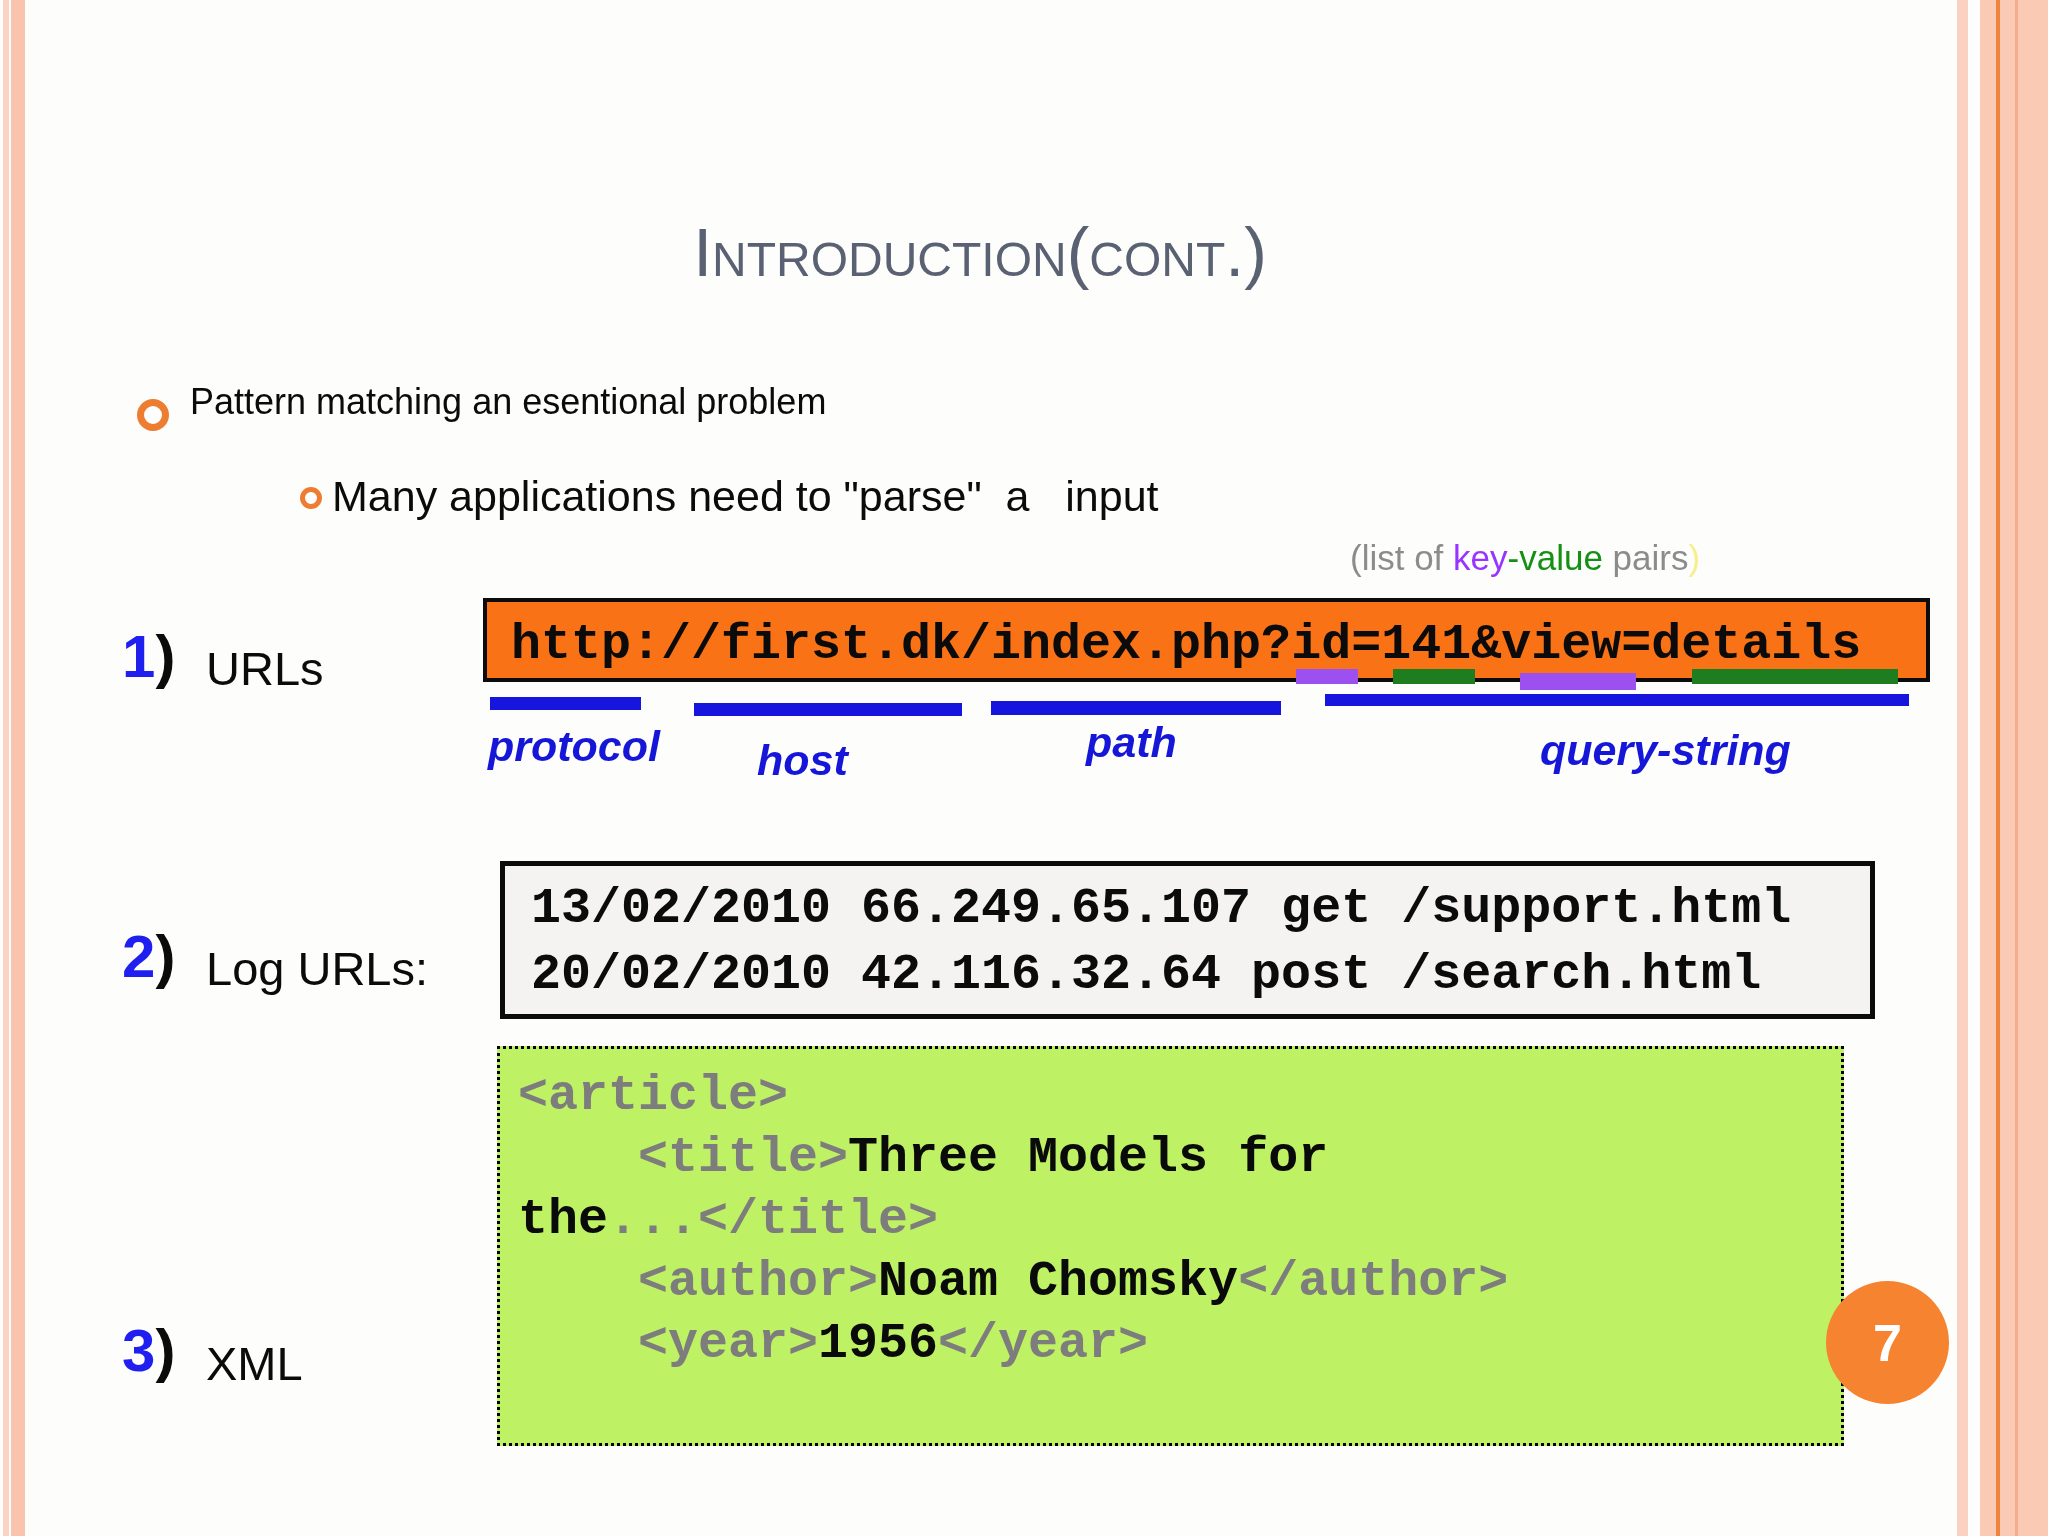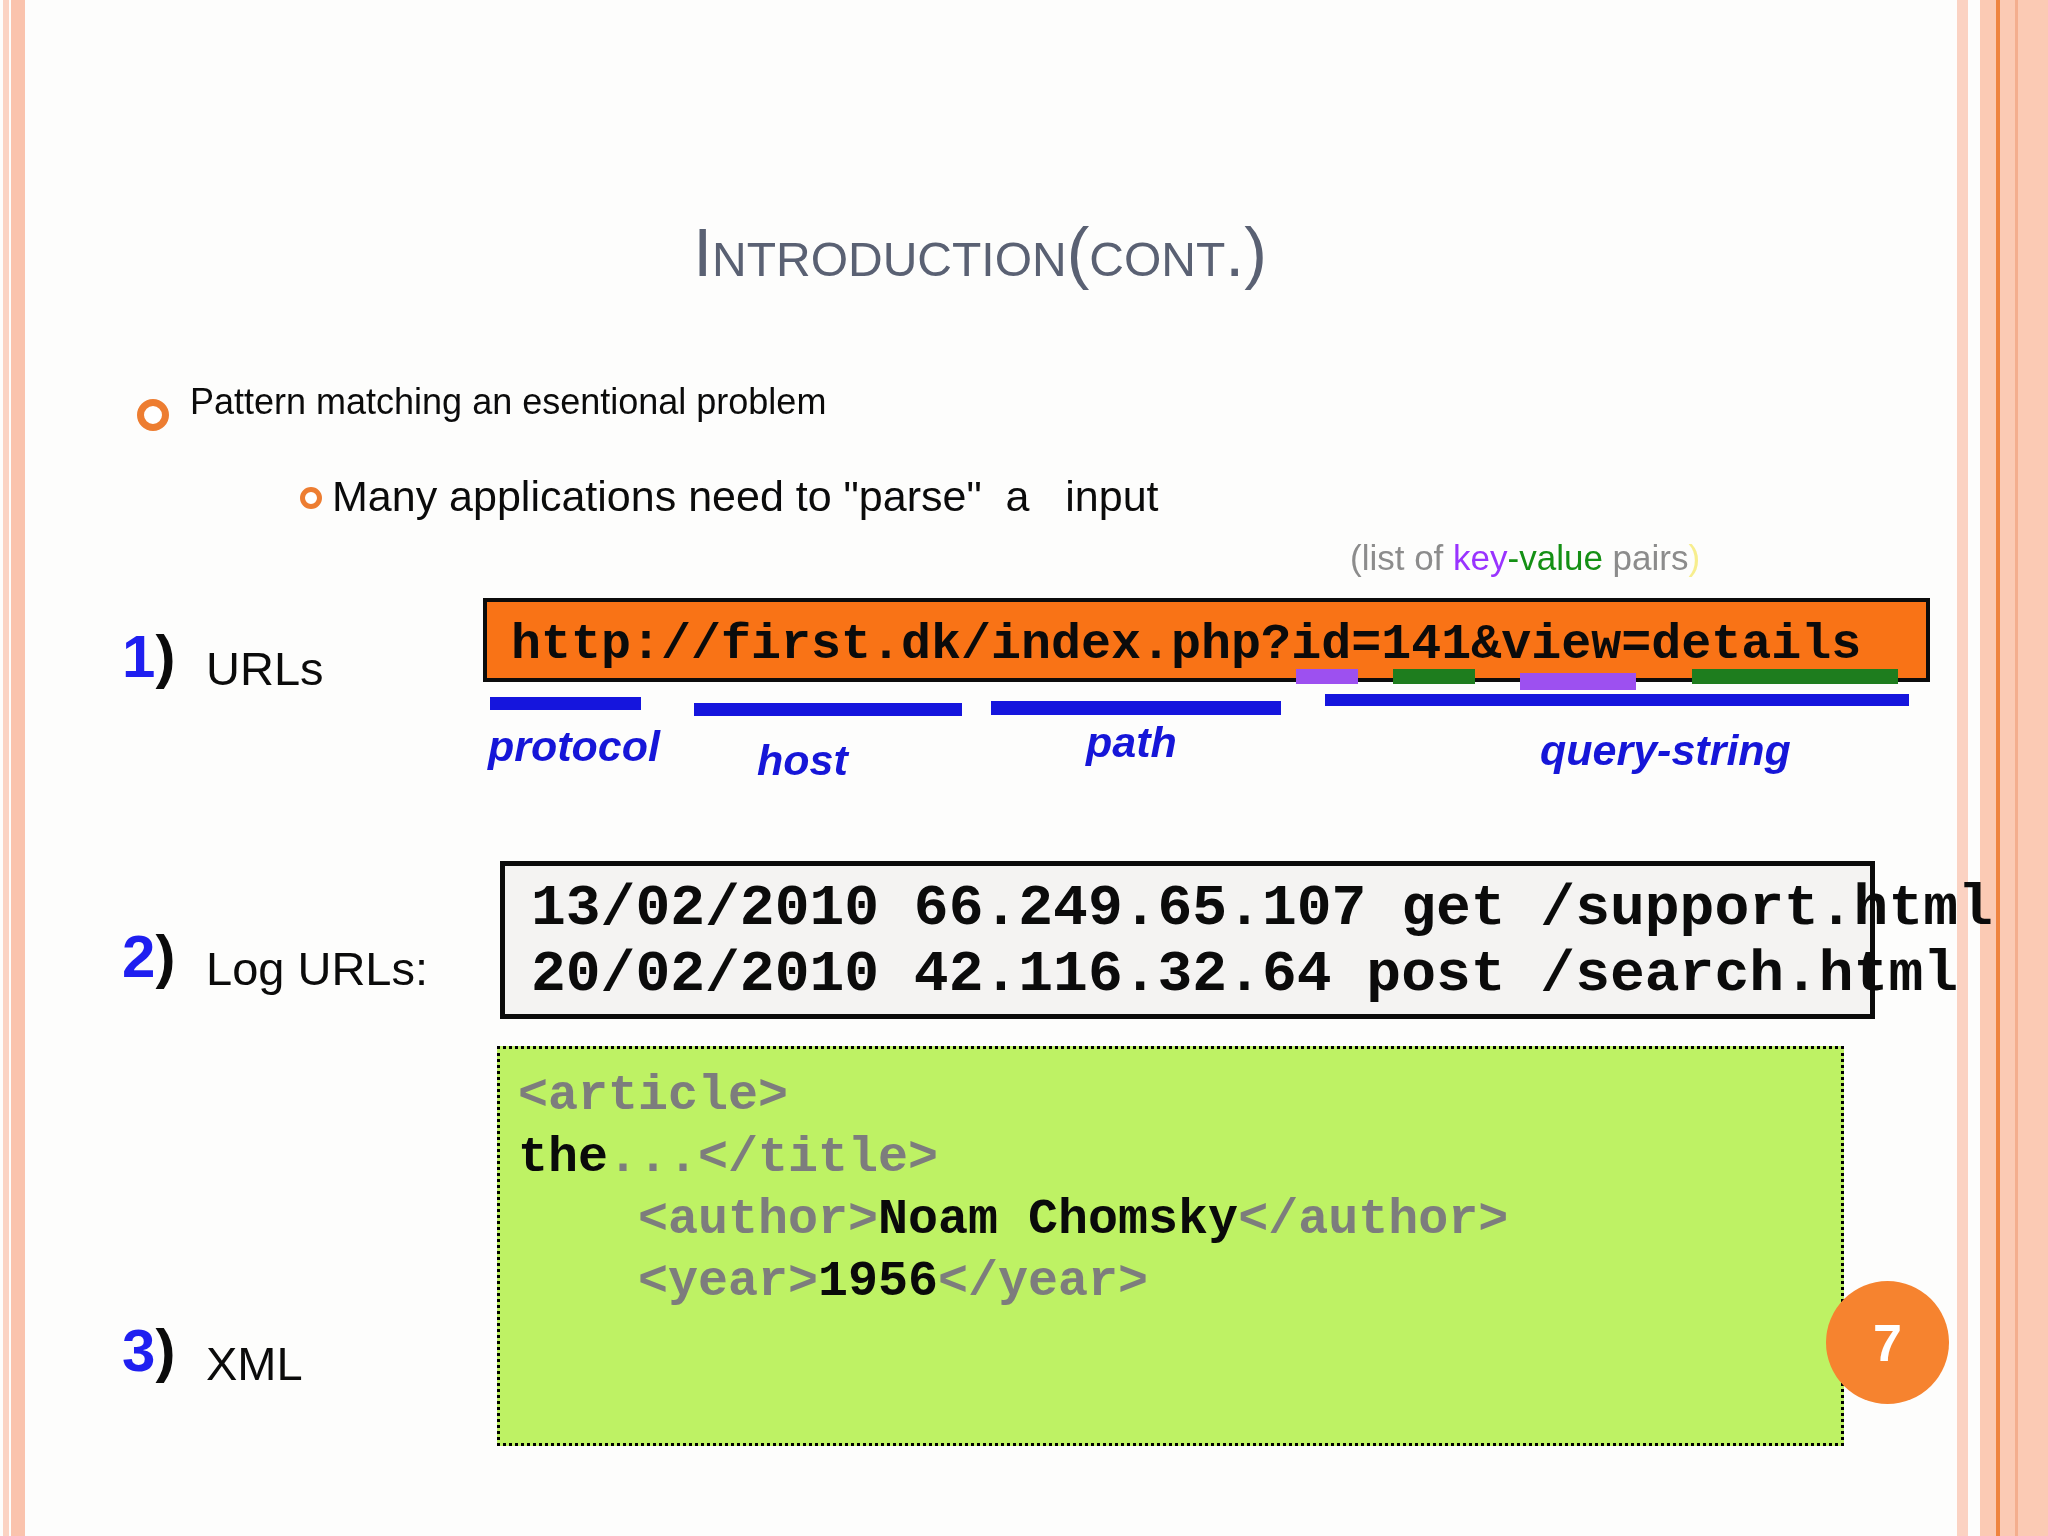--- a/index.html
+++ b/index.html
@@ -63,21 +63,21 @@
   .seg-label{font-size:43px;font-weight:bold;font-style:italic;color:#1616d8;}
   .lb-protocol{left:488px;top:722px;}
   .lb-host{left:757px;top:736px;}
   .lb-path{left:1086px;top:718px;}
   .lb-query{left:1540px;top:726px;}
   .log-box{
     left:500px;top:861px;width:1375px;height:158px;
     background:#f4f3f2;border:5px solid #0b0b0b;box-sizing:border-box;
     padding:10px 0 0 26px;
   }
-  .log-line{font-size:58px;line-height:66px;color:#0b0b0b;white-space:pre;}
+  .log-line{font-size:50px;line-height:66px;color:#0b0b0b;white-space:pre;}
   .xml-box{
     left:497px;top:1046px;width:1347px;height:400px;
     background:#bef264;border:3px dotted #000;box-sizing:border-box;
     padding:16px 0 0 18px;
   }
   .xml-line{font-size:50px;line-height:62px;white-space:pre;}
   .tag{color:#7d7d7d;}
   .cdata{color:#0a0a0a;}
   
   .page-badge{
@@ -133,20 +133,21 @@
 <div class="abs log-box">
   <div class="log-line mono">13/02/2010 66.249.65.107 get /support.html</div>
   <div class="log-line mono">20/02/2010 42.116.32.64 post /search.html</div>
 </div>
 
 <div class="abs num" style="left:122px;top:1316px;"><span class="n">3</span><span class="p">)</span></div>
 <div class="abs item-label" style="left:206px;top:1336px;">XML</div>
 
 <div class="abs xml-box mono">
   <div class="xml-line"><span class="tag">&lt;article&gt;</span></div>
+  <div class="xml-line"><span class="tag">    &lt;title&gt;</span><span class="cdata">Three Models for</span></div>
   <div class="xml-line"><span class="cdata">the</span><span class="tag">...&lt;/title&gt;</span></div>
   <div class="xml-line"><span class="tag">    &lt;author&gt;</span><span class="cdata">Noam Chomsky</span><span class="tag">&lt;/author&gt;</span></div>
   <div class="xml-line"><span class="tag">    &lt;year&gt;</span><span class="cdata">1956</span><span class="tag">&lt;/year&gt;</span></div>
 </div>
 
 <div class="abs page-badge">
     <span>7</span>
   </div>
 
 </body></html>

